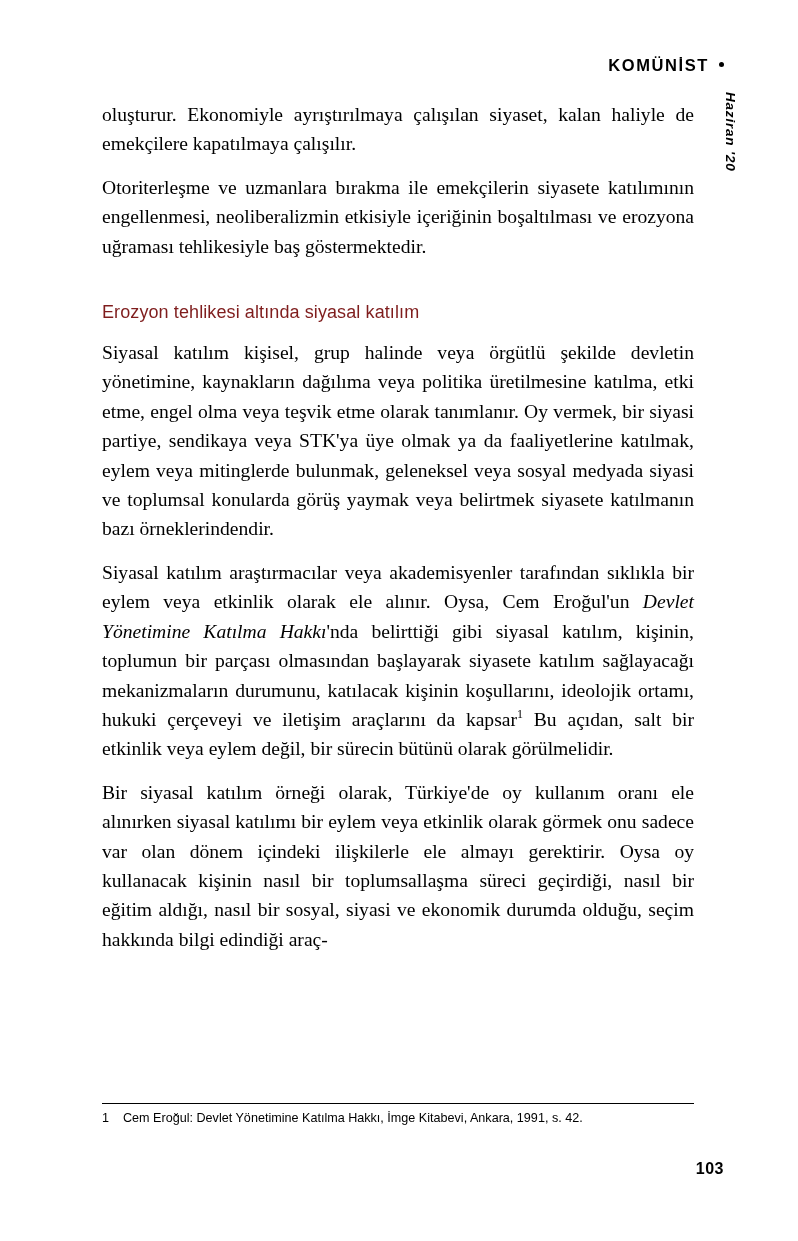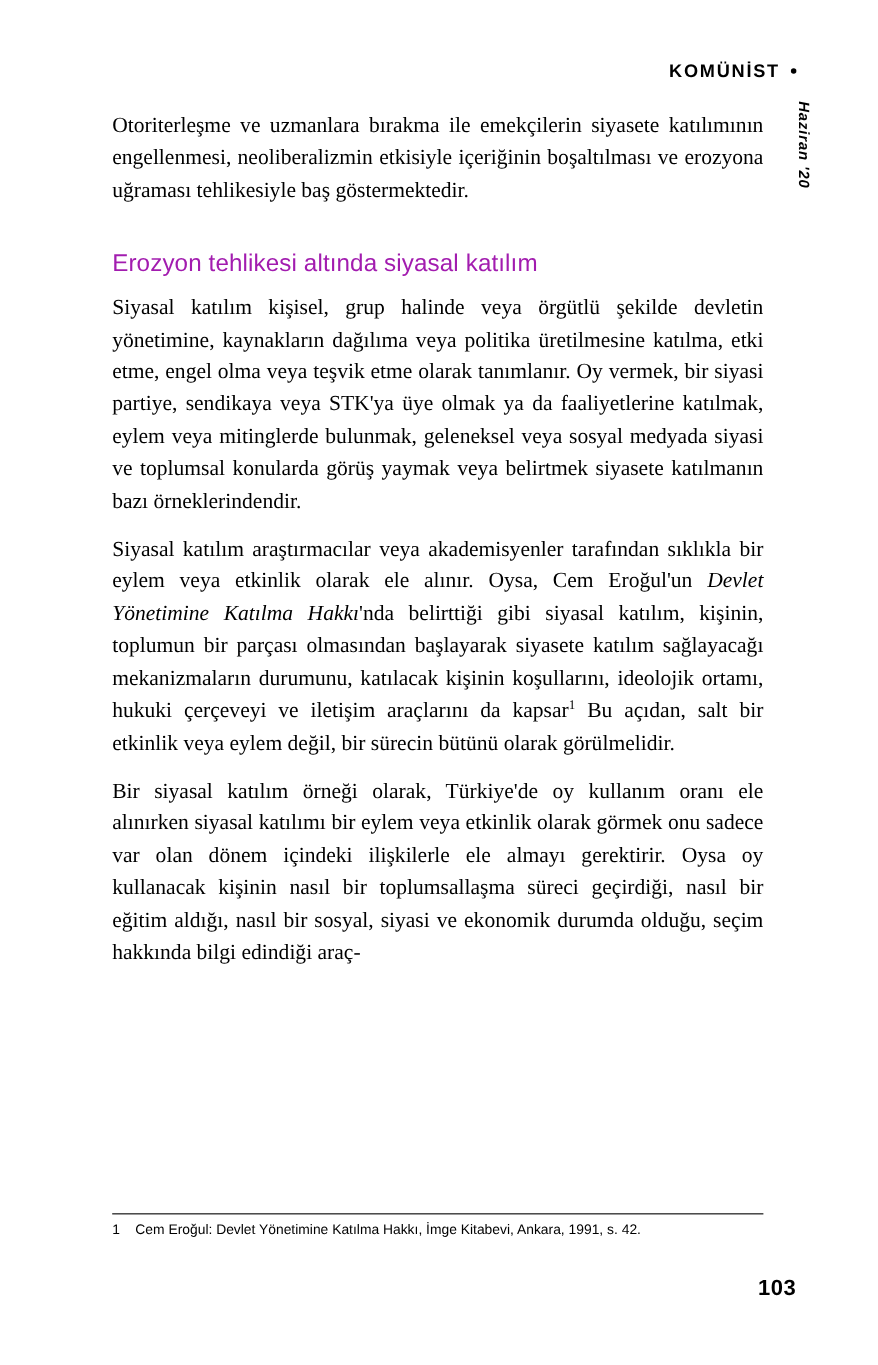--- a/index.html
+++ b/index.html
@@ -78,25 +78,25 @@
     text-justify: inter-word;
     hyphens: manual;
   }
   p.body.tight {
     margin-bottom: 37px;
   }
 
   h2.section-title {
     font-family: "Liberation Sans", sans-serif;
     font-weight: normal;
-    font-size: 22px;
+    font-size: 18px;
     line-height: 28px;
     margin: 22px 0 12px 0;
     letter-spacing: 0.1px;
-    color: #a21caf;
+    color: #7f1d1d;
   }
 
   .ital {
     font-style: italic;
   }
 
   sup.fn {
     font-size: 12px;
     vertical-align: super;
     line-height: 0;
@@ -129,38 +129,39 @@
     flex: 1 1 auto;
   }
 
   
   .folio {
     position: absolute;
     right: 74px;
     top: 1160px;
     font-family: "Liberation Sans", sans-serif;
     font-weight: bold;
-    font-size: 20px;
+    font-size: 16px;
     letter-spacing: 0.5px;
   }
 </style>
 </head>
 <body>
 
 <div class="page">
 
   <div class="running-head">
     <span class="running-head-title">KOMÜNİST</span>
     <span class="running-head-dot"></span>
   </div>
 
   <div class="side-label">Haziran '20</div>
 
   <div class="content">
 
+    <p class="body">oluşturur. Ekonomiyle ayrıştırılmaya çalışılan siyaset, kalan haliyle de emekçilere kapatılmaya çalışılır.</p>
     <p class="body tight">Otoriterleşme ve uzmanlara bırakma ile emekçilerin siyasete katılımının engellenmesi, neoliberalizmin etkisiyle içeriğinin boşaltılması ve erozyona uğraması tehlikesiyle baş göstermektedir.</p>
 
     <h2 class="section-title">Erozyon tehlikesi altında siyasal katılım</h2>
 
     <p class="body">Siyasal katılım kişisel, grup halinde veya örgütlü şekilde devletin yönetimine, kaynakların dağılıma veya politika üretilmesine katılma, etki etme, engel olma veya teşvik etme olarak tanımlanır. Oy vermek, bir siyasi partiye, sendikaya veya STK'ya üye olmak ya da faaliyetlerine katılmak, eylem veya mitinglerde bulunmak, geleneksel veya sosyal medyada siyasi ve toplumsal konularda görüş yaymak veya belirtmek siyasete katılmanın bazı örneklerindendir.</p>
 
     <p class="body"><span>Siyasal katılım araştırmacılar veya akademisyenler tarafından sıklıkla bir eylem veya etkinlik olarak ele alınır. Oysa, Cem Eroğul'un </span><span class="ital">Devlet Yönetimine Katılma Hakkı</span><span>'nda belirttiği gibi siyasal katılım, kişinin, toplumun bir parçası olmasından başlayarak siyasete katılım sağlayacağı mekanizmaların durumunu, katılacak kişinin koşullarını, ideolojik ortamı, hukuki çerçeveyi ve iletişim araçlarını da kapsar</span><sup class="fn">1</sup><span> Bu açıdan, salt bir etkinlik veya eylem değil, bir sürecin bütünü olarak görülmelidir.</span></p>
 
     <p class="body">Bir siyasal katılım örneği olarak, Türkiye'de oy kullanım oranı ele alınırken siyasal katılımı bir eylem veya etkinlik olarak görmek onu sadece var olan dönem içindeki ilişkilerle ele almayı gerektirir. Oysa oy kullanacak kişinin nasıl bir toplumsallaşma süreci geçirdiği, nasıl bir eğitim aldığı, nasıl bir sosyal, siyasi ve ekonomik durumda olduğu, seçim hakkında bilgi edindiği araç-</p>
 

